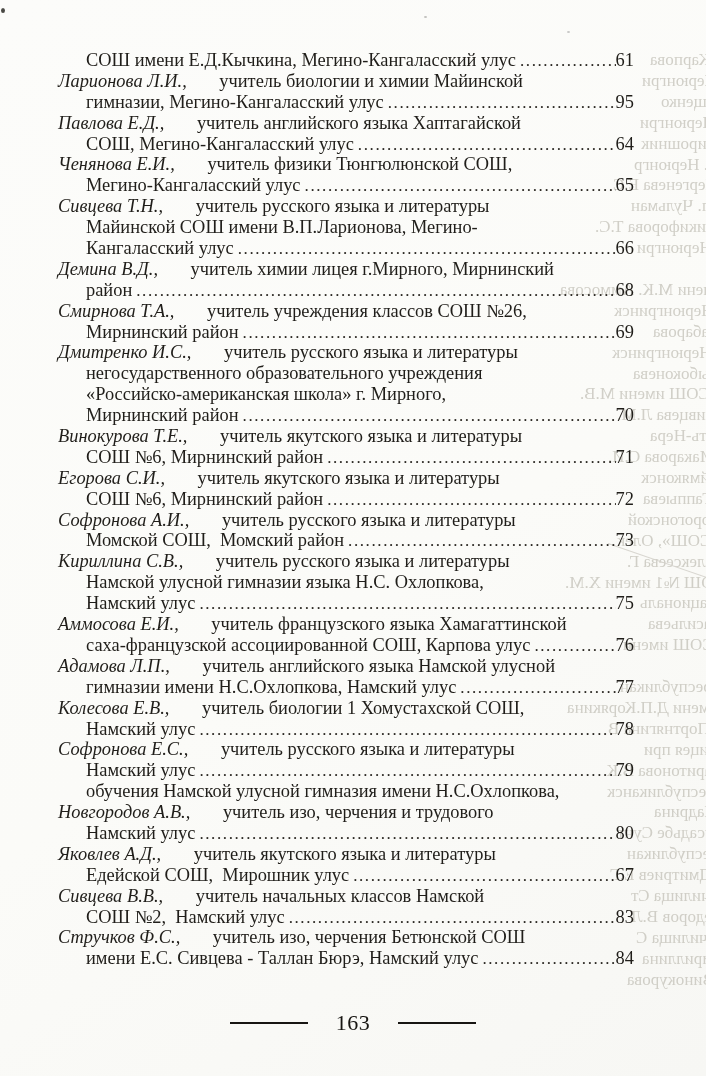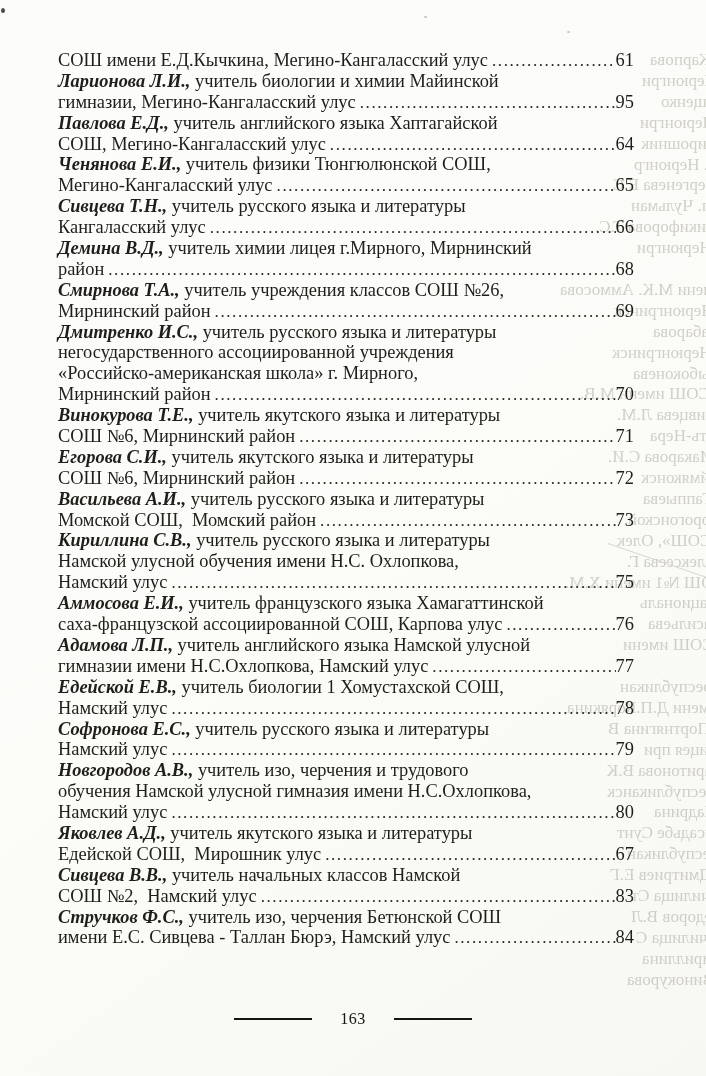--- a/index.html
+++ b/index.html
@@ -26,25 +26,25 @@
     align-items: baseline;
     height: 20.9px;
     font-size: 18.4px;
     line-height: 20.9px;
     white-space: pre;
   }
   .toc-line .name {
     font-style: italic;
     white-space: pre;
     flex: none;
-    font-weight: bold;
   }
   .toc-line .txt {
     white-space: pre;
     flex: none;
+    margin-left: 28px;
   }
   .toc-line .leader {
     flex: 1 1 auto;
     overflow: hidden;
     white-space: nowrap;
     letter-spacing: 1.6px;
     padding: 0 3px 0 4px;
     color: #2b2823;
     font-size: 17px;
     min-width: 0;
@@ -55,21 +55,21 @@
     white-space: pre;
   }
   .footer {
     position: absolute;
     left: 0; right: 0;
     top: 1010px;
     display: flex;
     justify-content: center;
     align-items: center;
     gap: 28px;
-    font-size: 16px;
+    font-size: 22px;
   }
   .footer .rule {
     width: 78px;
     height: 2px;
     background: #171512;
   }
   .footer .pagenum {
     color: #171512;
     letter-spacing: 0.5px;
   }
@@ -159,48 +159,49 @@
 
   <div class="content" id="toc">
       <div class="toc-line"><span class="txt">СОШ имени Е.Д.Кычкина, Мегино-Кангаласский улус</span><span class="leader">................................................................................................................................................................</span><span class="pg">61</span></div>
       <div class="toc-line"><span class="name">Ларионова Л.И.,</span><span class="txt"> учитель биологии и химии Майинской</span></div>
       <div class="toc-line"><span class="txt">гимназии, Мегино-Кангаласский улус</span><span class="leader">................................................................................................................................................................</span><span class="pg">95</span></div>
       <div class="toc-line"><span class="name">Павлова Е.Д.,</span><span class="txt"> учитель английского языка Хаптагайской</span></div>
       <div class="toc-line"><span class="txt">СОШ, Мегино-Кангаласский улус</span><span class="leader">................................................................................................................................................................</span><span class="pg">64</span></div>
       <div class="toc-line"><span class="name">Ченянова Е.И.,</span><span class="txt"> учитель физики Тюнгюлюнской СОШ,</span></div>
       <div class="toc-line"><span class="txt">Мегино-Кангаласский улус</span><span class="leader">................................................................................................................................................................</span><span class="pg">65</span></div>
       <div class="toc-line"><span class="name">Сивцева Т.Н.,</span><span class="txt"> учитель русского языка и литературы</span></div>
+      <div class="toc-line"><span class="txt">Майинской СОШ имени В.П.Ларионова, Мегино-</span></div>
       <div class="toc-line"><span class="txt">Кангаласский улус</span><span class="leader">................................................................................................................................................................</span><span class="pg">66</span></div>
       <div class="toc-line"><span class="name">Демина В.Д.,</span><span class="txt"> учитель химии лицея г.Мирного, Мирнинский</span></div>
       <div class="toc-line"><span class="txt">район</span><span class="leader">................................................................................................................................................................</span><span class="pg">68</span></div>
       <div class="toc-line"><span class="name">Смирнова Т.А.,</span><span class="txt"> учитель учреждения классов СОШ №26,</span></div>
       <div class="toc-line"><span class="txt">Мирнинский район</span><span class="leader">................................................................................................................................................................</span><span class="pg">69</span></div>
       <div class="toc-line"><span class="name">Дмитренко И.С.,</span><span class="txt"> учитель русского языка и литературы</span></div>
-      <div class="toc-line"><span class="txt">негосударственного ассоциированной учреждения</span></div>
+      <div class="toc-line"><span class="txt">негосударственного образовательного учреждения</span></div>
       <div class="toc-line"><span class="txt">«Российско-американская школа» г. Мирного,</span></div>
       <div class="toc-line"><span class="txt">Мирнинский район</span><span class="leader">................................................................................................................................................................</span><span class="pg">70</span></div>
       <div class="toc-line"><span class="name">Винокурова Т.Е.,</span><span class="txt"> учитель якутского языка и литературы</span></div>
       <div class="toc-line"><span class="txt">СОШ №6, Мирнинский район</span><span class="leader">................................................................................................................................................................</span><span class="pg">71</span></div>
       <div class="toc-line"><span class="name">Егорова С.И.,</span><span class="txt"> учитель якутского языка и литературы</span></div>
       <div class="toc-line"><span class="txt">СОШ №6, Мирнинский район</span><span class="leader">................................................................................................................................................................</span><span class="pg">72</span></div>
-      <div class="toc-line"><span class="name">Васильева А.И.,</span><span class="txt"> учитель русского языка и литературы</span></div>
+      <div class="toc-line"><span class="name">Софронова А.И.,</span><span class="txt"> учитель русского языка и литературы</span></div>
       <div class="toc-line"><span class="txt">Момской СОШ,  Момский район</span><span class="leader">................................................................................................................................................................</span><span class="pg">73</span></div>
       <div class="toc-line"><span class="name">Кириллина С.В.,</span><span class="txt"> учитель русского языка и литературы</span></div>
-      <div class="toc-line"><span class="txt">Намской улусной обучения имени Н.С. Охлопкова,</span></div>
+      <div class="toc-line"><span class="txt">Намской улусной гимназии языка Н.С. Охлопкова,</span></div>
       <div class="toc-line"><span class="txt">Намский улус</span><span class="leader">................................................................................................................................................................</span><span class="pg">75</span></div>
       <div class="toc-line"><span class="name">Аммосова Е.И.,</span><span class="txt"> учитель французского языка Хамагаттинской</span></div>
       <div class="toc-line"><span class="txt">саха-французской ассоциированной СОШ, Карпова улус</span><span class="leader">................................................................................................................................................................</span><span class="pg">76</span></div>
       <div class="toc-line"><span class="name">Адамова Л.П.,</span><span class="txt"> учитель английского языка Намской улусной</span></div>
       <div class="toc-line"><span class="txt">гимназии имени Н.С.Охлопкова, Намский улус</span><span class="leader">................................................................................................................................................................</span><span class="pg">77</span></div>
-      <div class="toc-line"><span class="name">Едейской Е.В.,</span><span class="txt"> учитель биологии 1 Хомустахской СОШ,</span></div>
+      <div class="toc-line"><span class="name">Колесова Е.В.,</span><span class="txt"> учитель биологии 1 Хомустахской СОШ,</span></div>
       <div class="toc-line"><span class="txt">Намский улус</span><span class="leader">................................................................................................................................................................</span><span class="pg">78</span></div>
       <div class="toc-line"><span class="name">Софронова Е.С.,</span><span class="txt"> учитель русского языка и литературы</span></div>
       <div class="toc-line"><span class="txt">Намский улус</span><span class="leader">................................................................................................................................................................</span><span class="pg">79</span></div>
+      <div class="toc-line"><span class="txt">обучения Намской улусной гимназия имени Н.С.Охлопкова,</span></div>
       <div class="toc-line"><span class="name">Новгородов А.В.,</span><span class="txt"> учитель изо, черчения и трудового</span></div>
-      <div class="toc-line"><span class="txt">обучения Намской улусной гимназия имени Н.С.Охлопкова,</span></div>
       <div class="toc-line"><span class="txt">Намский улус</span><span class="leader">................................................................................................................................................................</span><span class="pg">80</span></div>
       <div class="toc-line"><span class="name">Яковлев А.Д.,</span><span class="txt"> учитель якутского языка и литературы</span></div>
       <div class="toc-line"><span class="txt">Едейской СОШ,  Мирошник улус</span><span class="leader">................................................................................................................................................................</span><span class="pg">67</span></div>
       <div class="toc-line"><span class="name">Сивцева В.В.,</span><span class="txt"> учитель начальных классов Намской</span></div>
       <div class="toc-line"><span class="txt">СОШ №2,  Намский улус</span><span class="leader">................................................................................................................................................................</span><span class="pg">83</span></div>
       <div class="toc-line"><span class="name">Стручков Ф.С.,</span><span class="txt"> учитель изо, черчения Бетюнской СОШ</span></div>
       <div class="toc-line"><span class="txt">имени Е.С. Сивцева - Таллан Бюрэ, Намский улус</span><span class="leader">................................................................................................................................................................</span><span class="pg">84</span></div>
     </div>
 
   <div class="footer">

